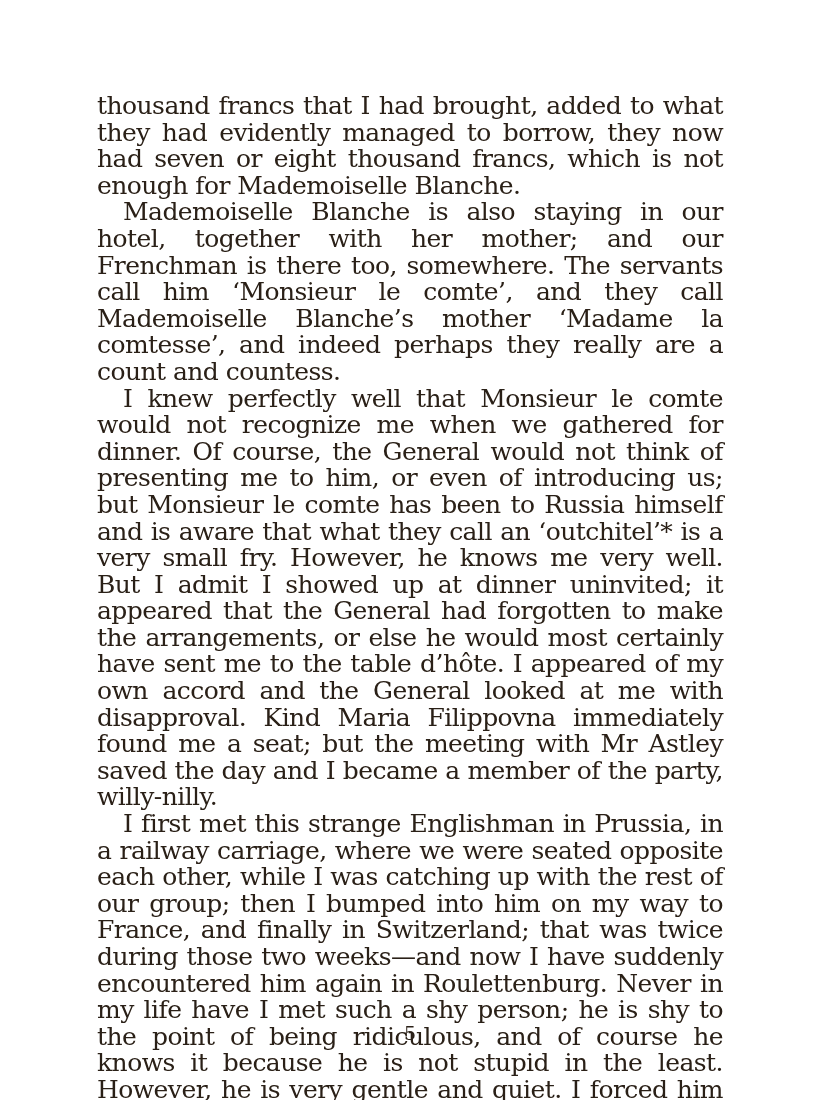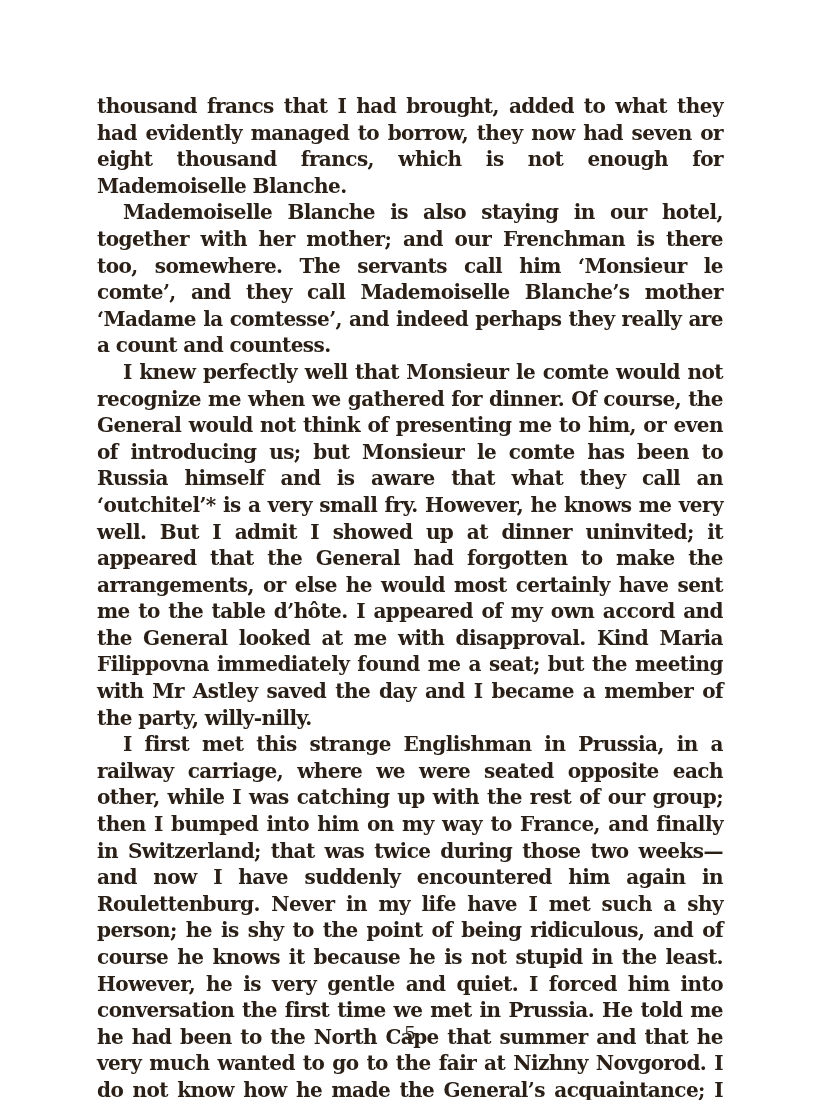--- a/index.html
+++ b/index.html
@@ -1,29 +1,28 @@
 <!DOCTYPE html>
 <html><head>
 <meta charset="utf-8">
 <style>
   html, body { margin: 0; padding: 0; background: #ffffff; }
   body { width: 820px; height: 1100px; position: relative; overflow: hidden; }
   .page { position: absolute; left: 97px; top: 93px; width: 626px; }
   .para {
     margin: 0;
     font-family: "DejaVu Serif", "Liberation Serif", serif;
-    font-size: 20px;
+    font-size: 25px;
     line-height: 26.6px;
     color: #2a2017;
     text-align: justify;
     text-indent: 26px;
     letter-spacing: -0.55px;
     word-spacing: 0px;
     hyphens: none;
-    font-weight: bold;
   }
   .para.cont { text-indent: 0; }
   .page-number {
     position: absolute; left: 0; width: 820px; top: 1022px;
     text-align: center;
     font-family: "DejaVu Serif", "Liberation Serif", serif;
     font-size: 19px; color: #2a2017;
   }
 </style>
 </head>

